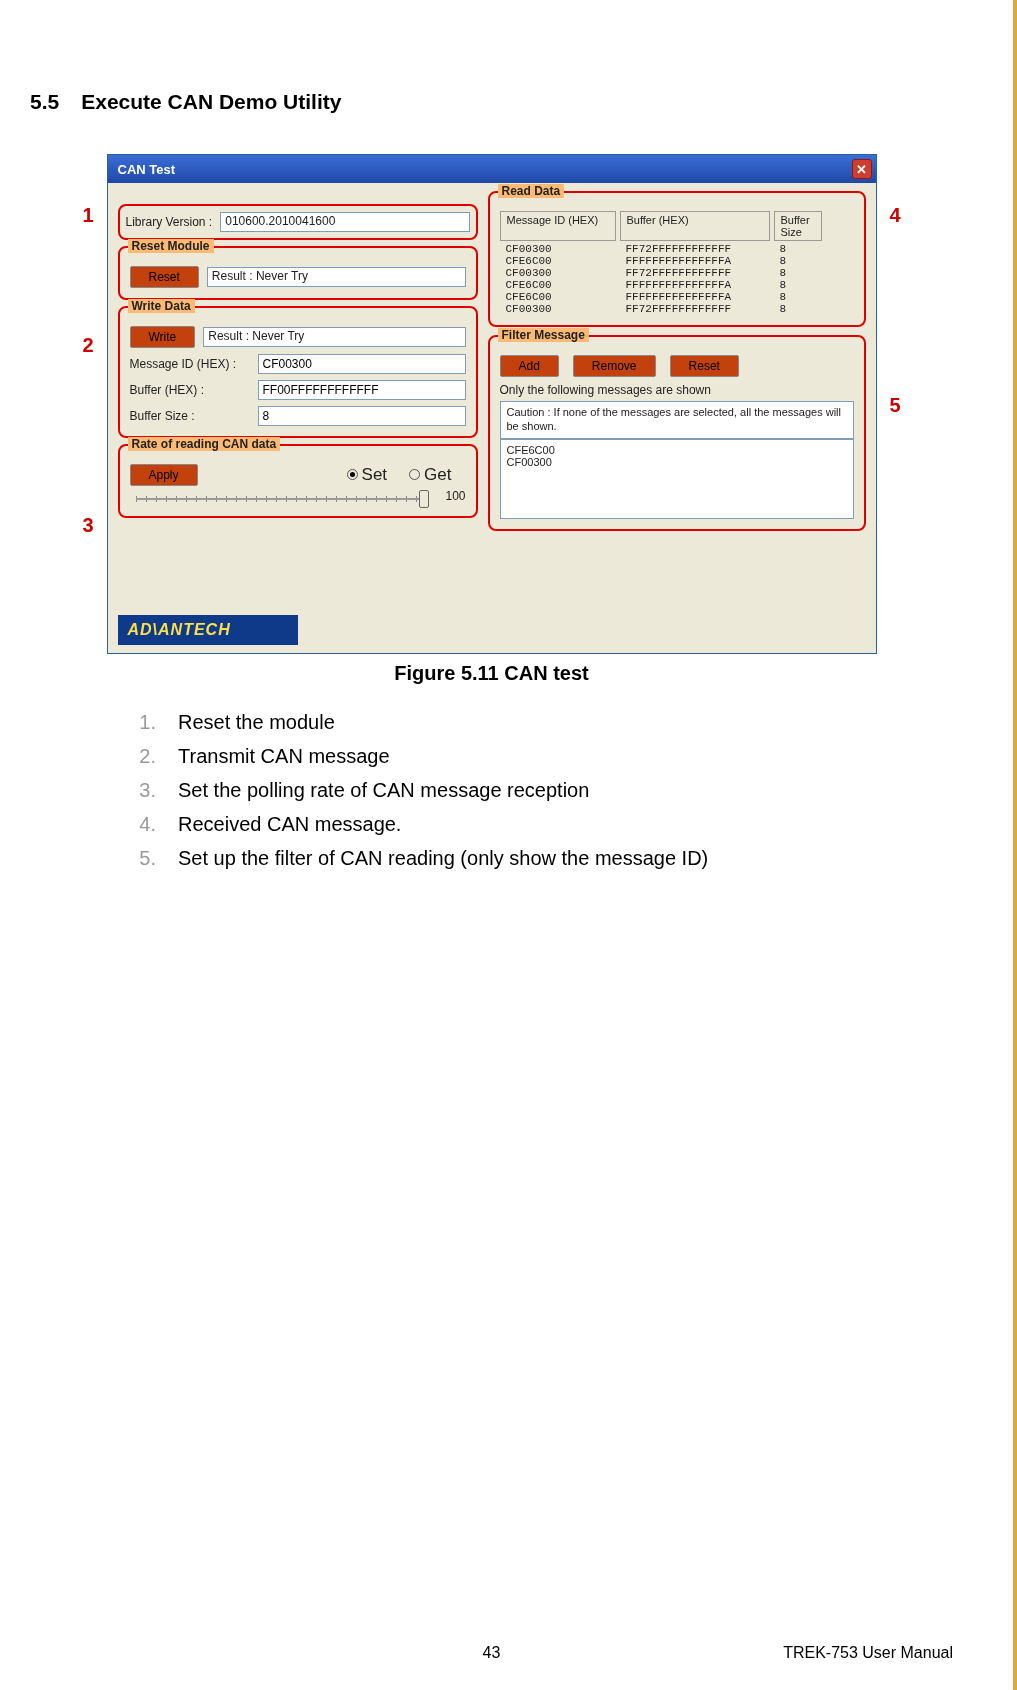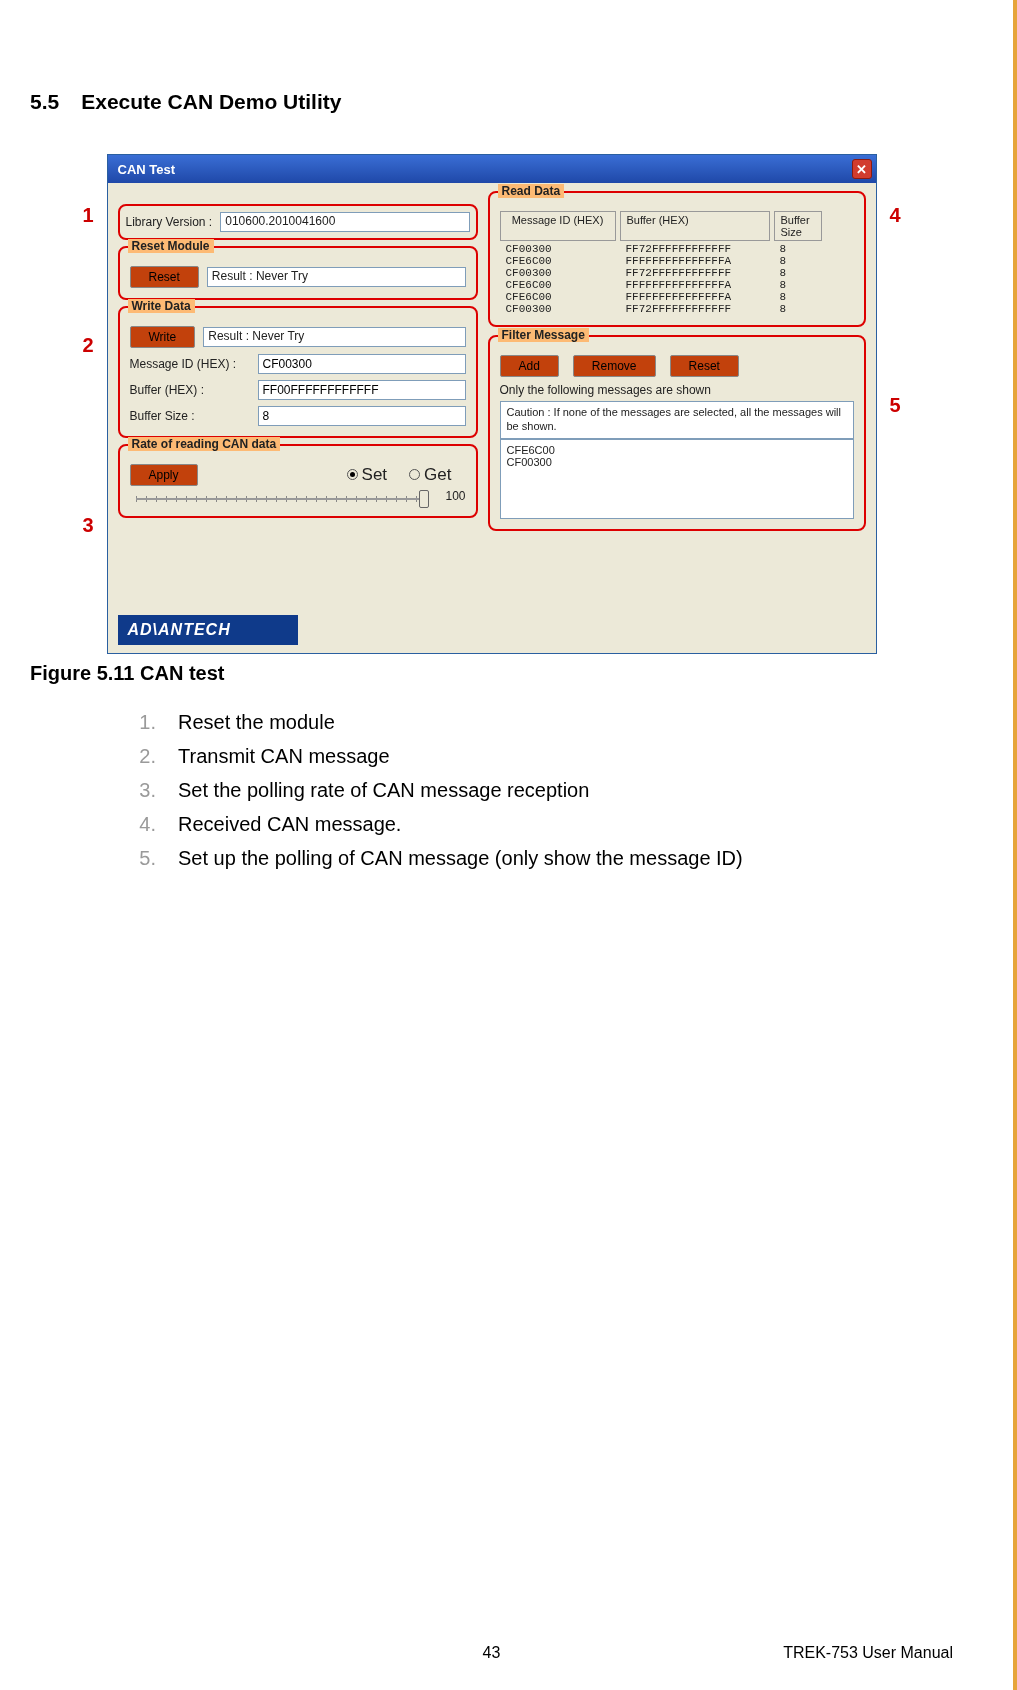--- a/index.html
+++ b/index.html
@@ -12,21 +12,21 @@
     border-right: 4px solid #e6a43a;
   }
   .section-head {
     display: flex;
     gap: 22px;
     font-size: 21px;
     font-weight: bold;
     margin-bottom: 40px;
   }
   .figure-wrap { display: flex; justify-content: center; }
-  .figure-caption { text-align: left; font-weight: bold; font-size: 20px; margin-top: 8px; margin-bottom: 20px; }
+  .figure-caption { text-align: center; font-weight: bold; font-size: 20px; margin-top: 8px; margin-bottom: 20px; }
 
   
   .shot {
     position: relative;
     width: 810px;
   }
   .callout {
     position: absolute;
     color: #c00;
     font-size: 20px;
@@ -98,21 +98,21 @@
     border: 2px solid #d00 !important;
     border-radius: 8px;
   }
   .tbl-head { display: flex; gap: 4px; margin-bottom: 2px; }
   .tbl-head .th {
     background: #ece9d8;
     border: 1px solid #999;
     font-size: 11px;
     padding: 2px 6px;
   }
-  .th1 { width: 116px; text-align: center; }
+  .th1 { width: 116px; }
   .th2 { width: 150px; }
   .th3 { width: 48px; }
   .tbl-row { display: flex; gap: 4px; font-size: 11px; font-family: "Courier New", monospace; }
   .tbl-row > div:nth-child(1){ width:116px; padding-left:6px;}
   .tbl-row > div:nth-child(2){ width:150px; padding-left:6px;}
   .tbl-row > div:nth-child(3){ width:70px;  padding-left:6px;}
   .listbox {
     background: #fff; border: 1px solid #7f9db9;
     height: 80px; padding: 4px 6px; font-size: 11px;
     font-family: Arial;
@@ -124,21 +124,21 @@
     height: 6px; background: repeating-linear-gradient(90deg,#888 0,#888 1px,transparent 1px,transparent 10px);
     position: relative; margin: 10px 6px 4px 6px;
   }
   .slider .track{ position:absolute; left:0; right:0; top:2px; height:2px; background:#999;}
   .slider .thumb{ position:absolute; right:0; top:-6px; width:10px; height:18px; background:#ece9d8; border:1px solid #666; border-radius:2px;}
   .logo {
     position: absolute;
     left: 10px; bottom: 8px;
     width: 180px; height: 30px;
     background: #0f3a8a;
-    color: #ffffff;
+    color: #fde047;
     font-weight: bold;
     font-style: italic;
     font-size: 16px;
     letter-spacing: 1px;
     display: flex; align-items: center; padding-left: 10px;
   }
 
   .steps {
     margin: 10px 0 0 100px;
     font-size: 20px;
@@ -322,21 +322,21 @@
       <li>
         <span class="num">3.</span>
         <span>Set the polling rate of CAN message reception</span>
       </li>
       <li>
         <span class="num">4.</span>
         <span>Received CAN message.</span>
       </li>
       <li>
         <span class="num">5.</span>
-        <span>Set up the polling of CAN message (only show the message ID)</span>
+        <span>Set up the filter of CAN reading (only show the message ID)</span>
       </li>
     </ol>
 
   <div class="footer">
     <span class="pg">43</span>
     <span class="man">TREK-753 User Manual</span>
   </div>
 </div>
 
 </body></html>

